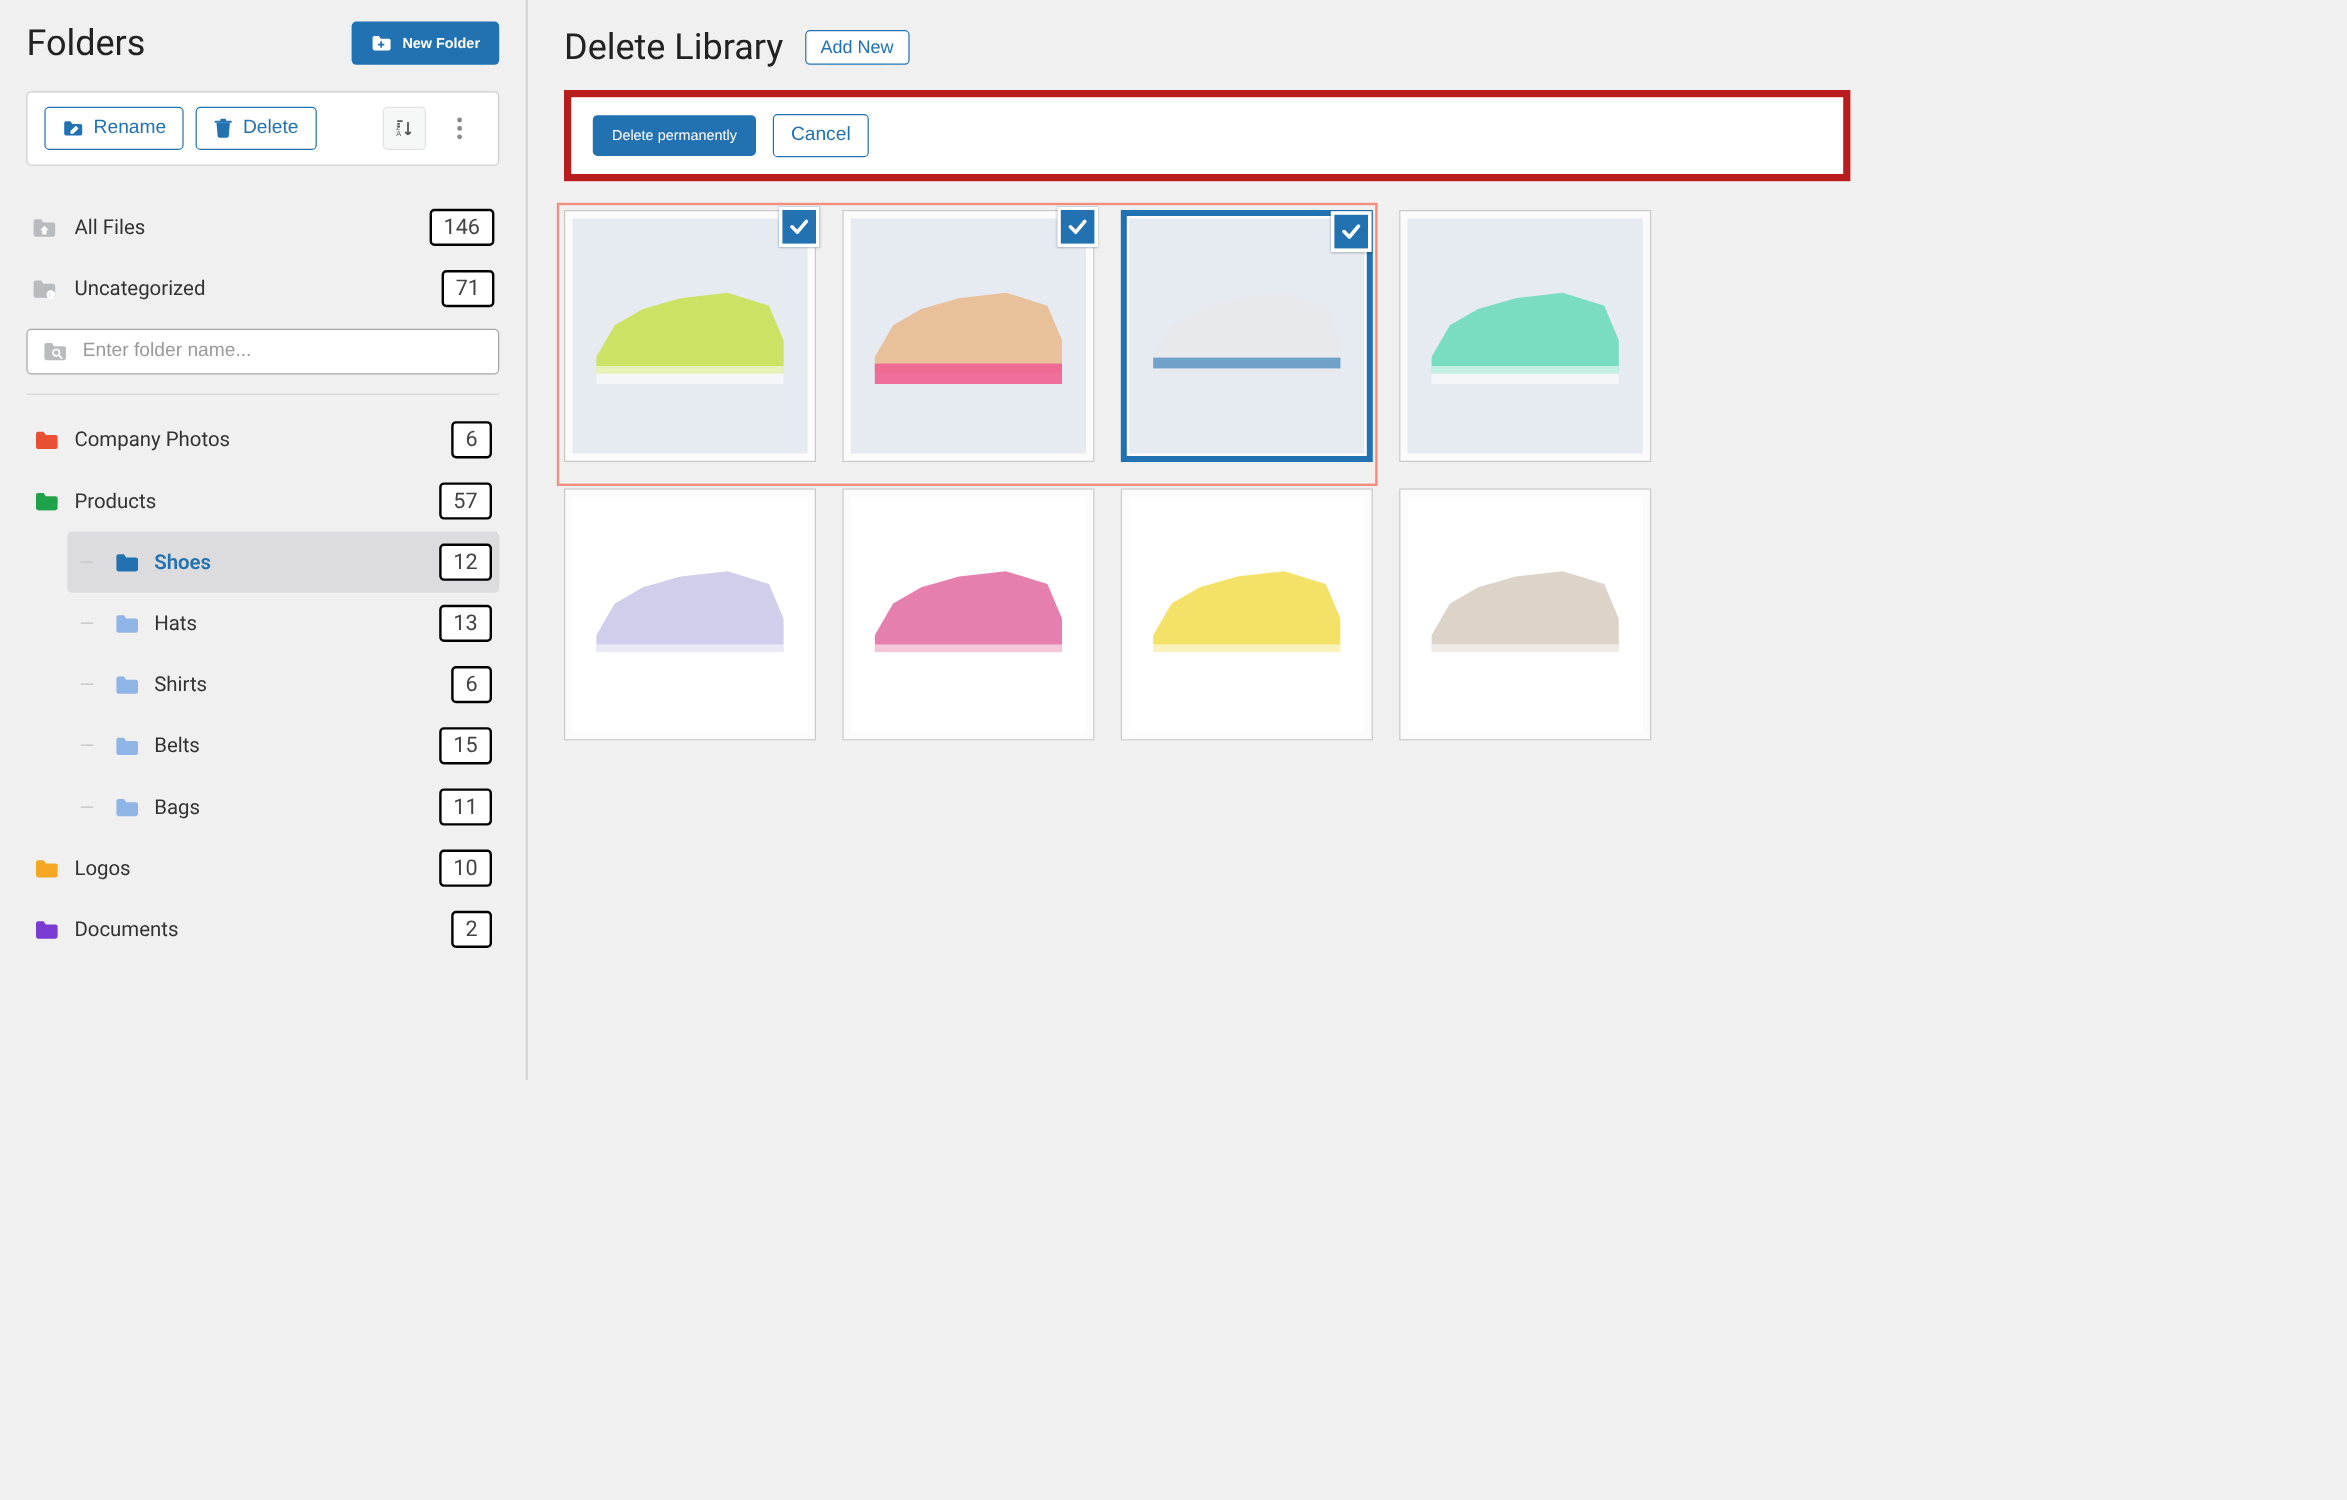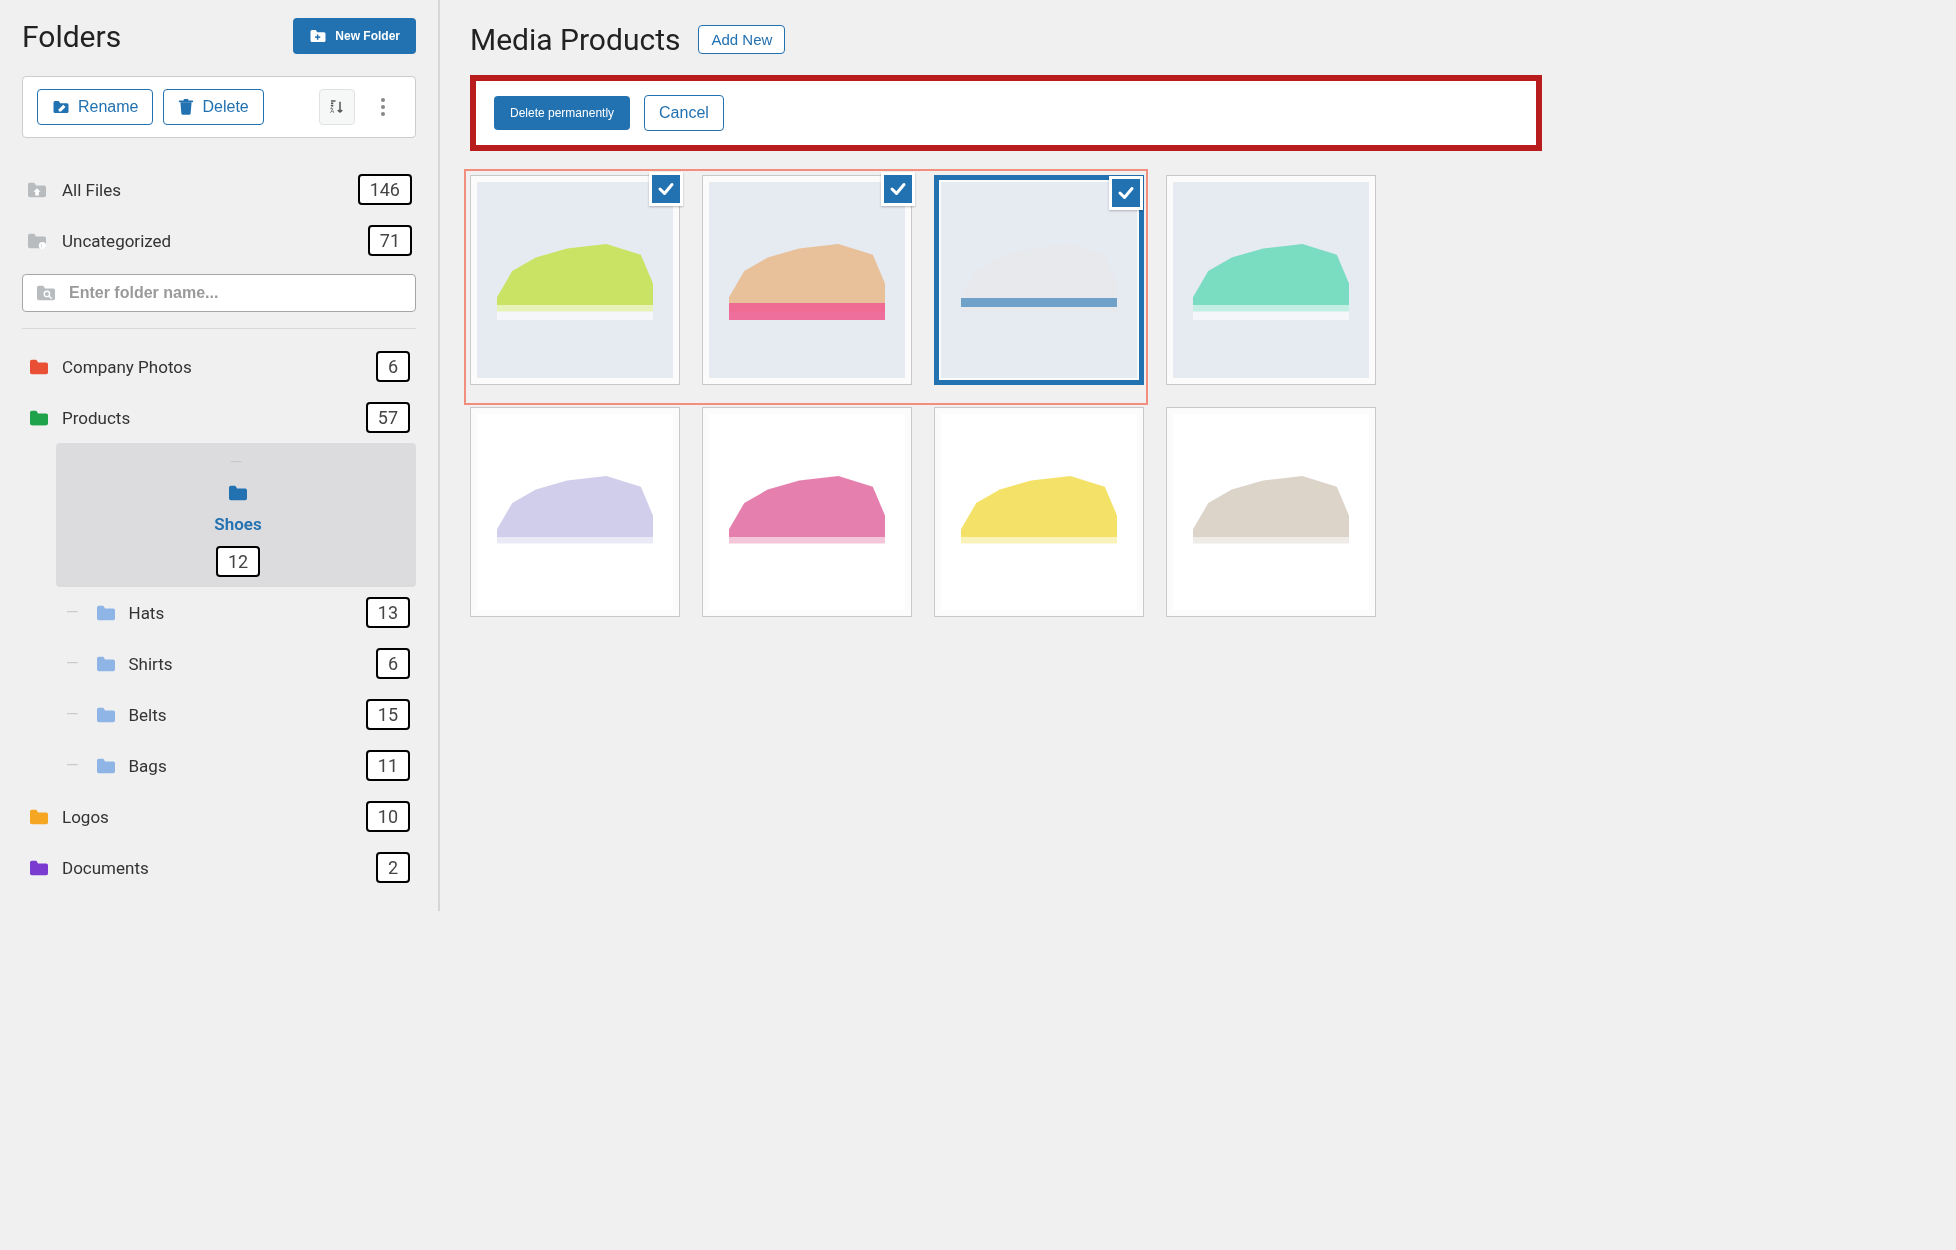--- a/index.html
+++ b/index.html
@@ -106,34 +106,33 @@
     display:flex;
     align-items:center;
     gap:12px;
     background:#fff;
     border:1px solid #a6a6a6;
     border-radius:4px;
     padding:9px 12px;
     margin: 8px 0 16px 0;
   }
   .search-box input {
-    border:none;outline:none;font-size:16px;color:#333;flex:1;font-weight:bold;
+    border:none;outline:none;font-size:16px;color:#333;flex:1;
   }
   .search-box input::placeholder { color:#9a9a9a; }
   .divider { height:1px;background:#d8d8d8;margin:6px 0 12px 0; }
 
   .tree { list-style:none; }
   .tree-row {
     display:flex;align-items:center;gap:12px;
     padding:10px 6px;border-radius:4px;
     cursor:pointer;
   }
   .tree-row.active {
     background:#dcdcde;
-    flex-direction:column;
   }
   .tree-row.active .folder-label { color:#2271b1; font-weight:600;}
   .folder-icon { width:22px;height:18px;display:inline-flex;align-items:center;justify-content:center; }
   .folder-label { font-size:17px;color:#333;flex:1; }
   .dash {
     color:#c9c9c9;font-size:16px;padding-right:4px;
   }
   .children { list-style:none; margin-left: 34px; }
   .children .tree-row { padding-left:10px; }
 
@@ -431,21 +430,21 @@
             </span>
       <span class="folder-label">Documents</span>
       <span class="count-pill">2</span>
     </div>
         </li>
       </ul>
   </aside>
 
   <main class="main">
     <div class="main-header">
-      <h1 class="main-title">Media Products</h1>
+      <h1 class="main-title">Delete Library</h1>
       <button class="btn-outline" style="padding:5px 12px;font-size:15px;">
         <span>Add New</span>
       </button>
     </div>
 
     <div class="action-bar">
       <button class="btn-primary" style="font-weight:400;">
         <span>Delete permanently</span>
       </button>
       <button class="btn-outline">

